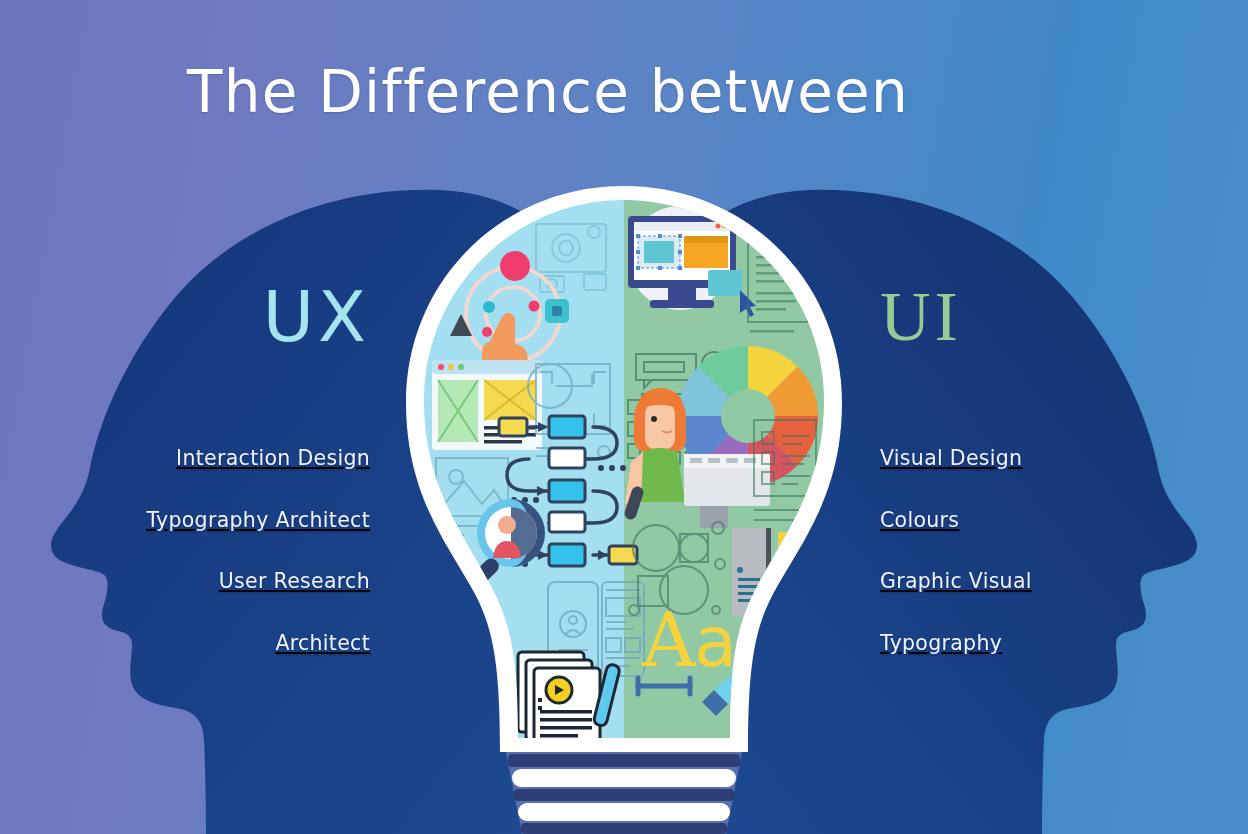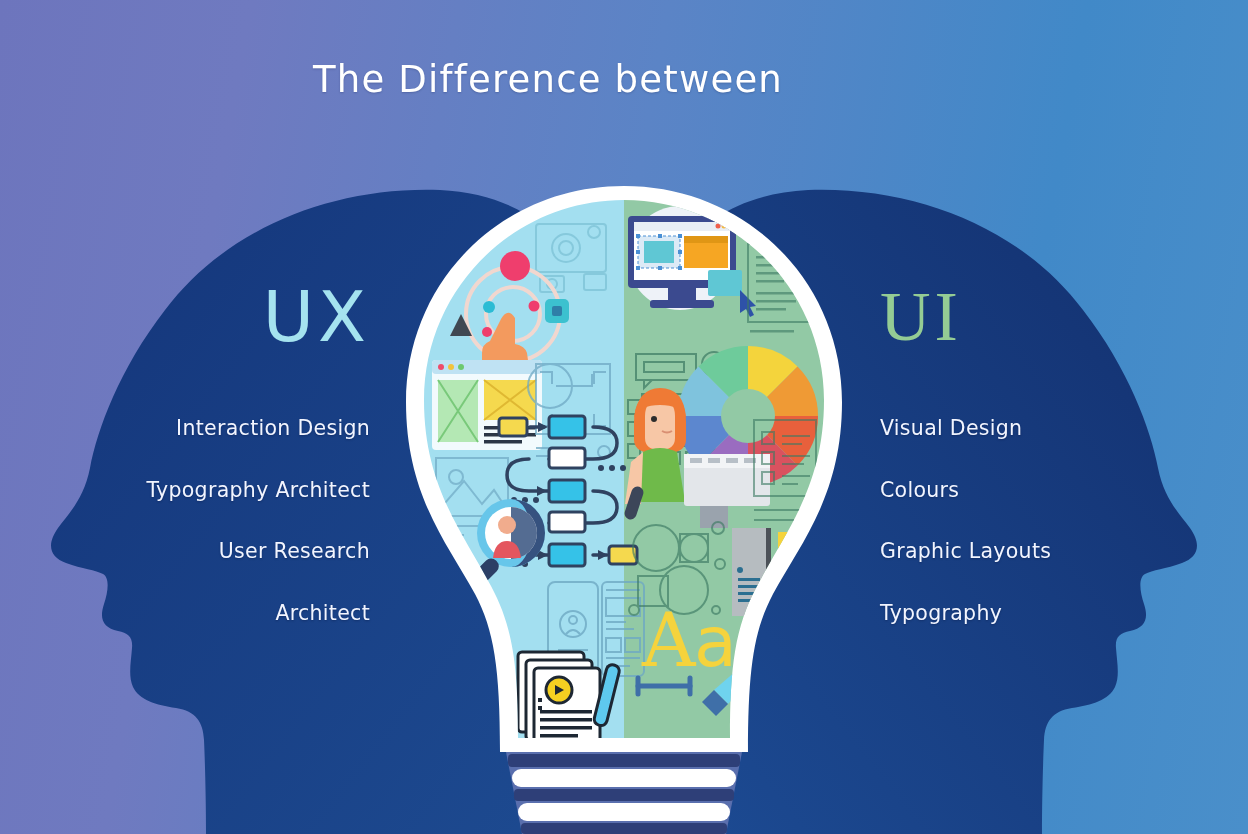--- a/index.html
+++ b/index.html
@@ -9,37 +9,37 @@
   }
   .stage{
     position:relative;width:1248px;height:834px;overflow:hidden;
     background:linear-gradient(100deg,#6d75bd 0%,#6f7ac0 18%,#5b84c6 48%,#4189c8 78%,#4a8fca 100%);
   }
   
   .headsvg{position:absolute;left:0;top:0;width:1248px;height:834px;}
   
   .title{
     position:absolute;left:0;top:58px;width:1096px;text-align:center;
-    color:#ffffff;font-size:37px;letter-spacing:1.2px;
+    color:#ffffff;font-size:58px;letter-spacing:1.2px;
     font-family:"DejaVu Sans","Liberation Sans",sans-serif;
     font-weight:400;
     text-shadow:0 1px 2px rgba(20,30,80,.25);
   }
   
   .sidecol{position:absolute;top:0;}
   .ux-col{left:70px;width:300px;text-align:right;}
   .ui-col{left:880px;width:320px;text-align:left;}
   .bigword{
     font-size:70px;line-height:1;color:#a5e3ef;font-weight:400;
     letter-spacing:4px;
   }
   .ui-col .bigword{color:#94cc94;}
   .ux-col .bigword{position:absolute;top:282px;right:0;}
   .ui-col .bigword{position:absolute;top:282px;left:0;font-family:Liberation Serif, serif;}
-  .list{position:absolute;top:418px;width:100%;}
+  .list{position:absolute;top:448px;width:100%;text-decoration:underline;}
   .list li{
     list-style:none;color:#f2f5ff;font-size:20.5px;line-height:1;
     margin:0 0 41px 0;letter-spacing:.3px;
     text-shadow:0 1px 2px rgba(10,20,60,.35);
     white-space:nowrap;
   }
   .list{padding:0;margin:0;}
   
   .bulb{position:absolute;left:388px;top:186px;width:472px;height:648px;}
   .bulbsvg{position:absolute;left:0;top:0;}
@@ -104,21 +104,21 @@
       <li>User Research</li>
       <li>Architect</li>
     </ul>
   </div>
 
   <div class="sidecol ui-col">
     <div class="bigword">UI</div>
     <ul class="list">
       <li>Visual Design</li>
       <li>Colours</li>
-      <li>Graphic Layouts</li>
+      <li>Graphic Visual</li>
       <li>Typography</li>
     </ul>
   </div>
 
   <div class="bulb">
     <svg class="bulbsvg" width="472" height="648" viewBox="0 0 472 648">
       <defs>
         <clipPath id="bulbClipL">
           <path d="M236 14
                    C 125 14 36 104 36 214

